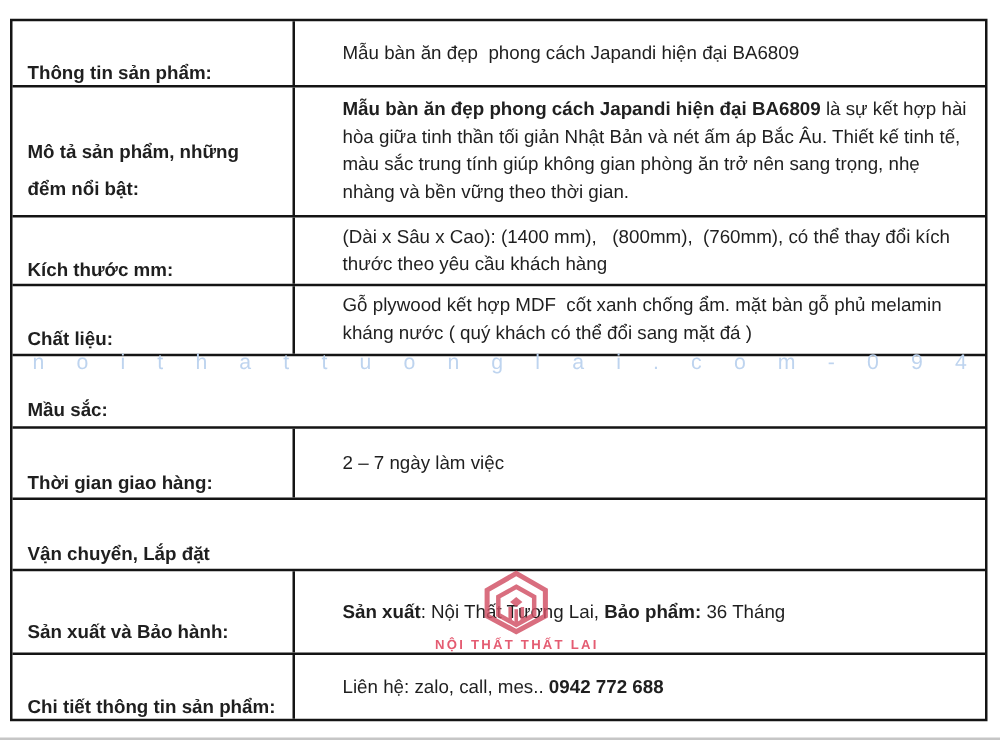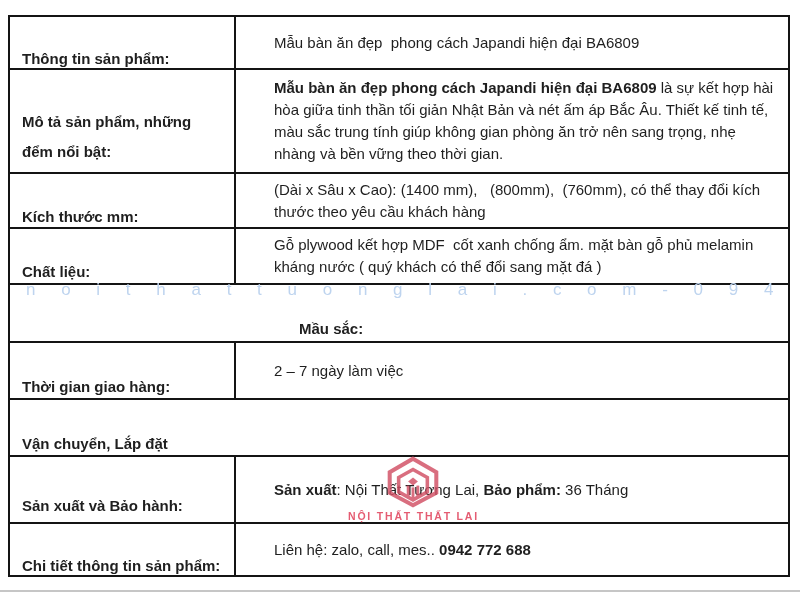--- a/index.html
+++ b/index.html
@@ -20,21 +20,21 @@
   .row{
     display:flex;
     border-bottom:2px solid #141414;
     box-sizing:border-box;
   }
   .row:last-child{border-bottom:none;border-radius:25px;}
   .row:nth-child(1){height:53px;}
   .row:nth-child(2){height:104px;}
   .row:nth-child(3){height:55px;}
   .row:nth-child(4){height:56px;}
-  .row:nth-child(5){height:58px;justify-content:center;}
+  .row:nth-child(5){height:58px;}
   .row:nth-child(6){height:57px;}
   .row:nth-child(7){height:57px;}
   .row:nth-child(8){height:67px;}
   .row:nth-child(9){height:51px;}
   .cell{box-sizing:border-box;display:flex;align-items:center;}
   .label-cell{
     width:224px;
     padding:14px 8px 6px 12px;
     font-weight:700;
     font-size:15px;

